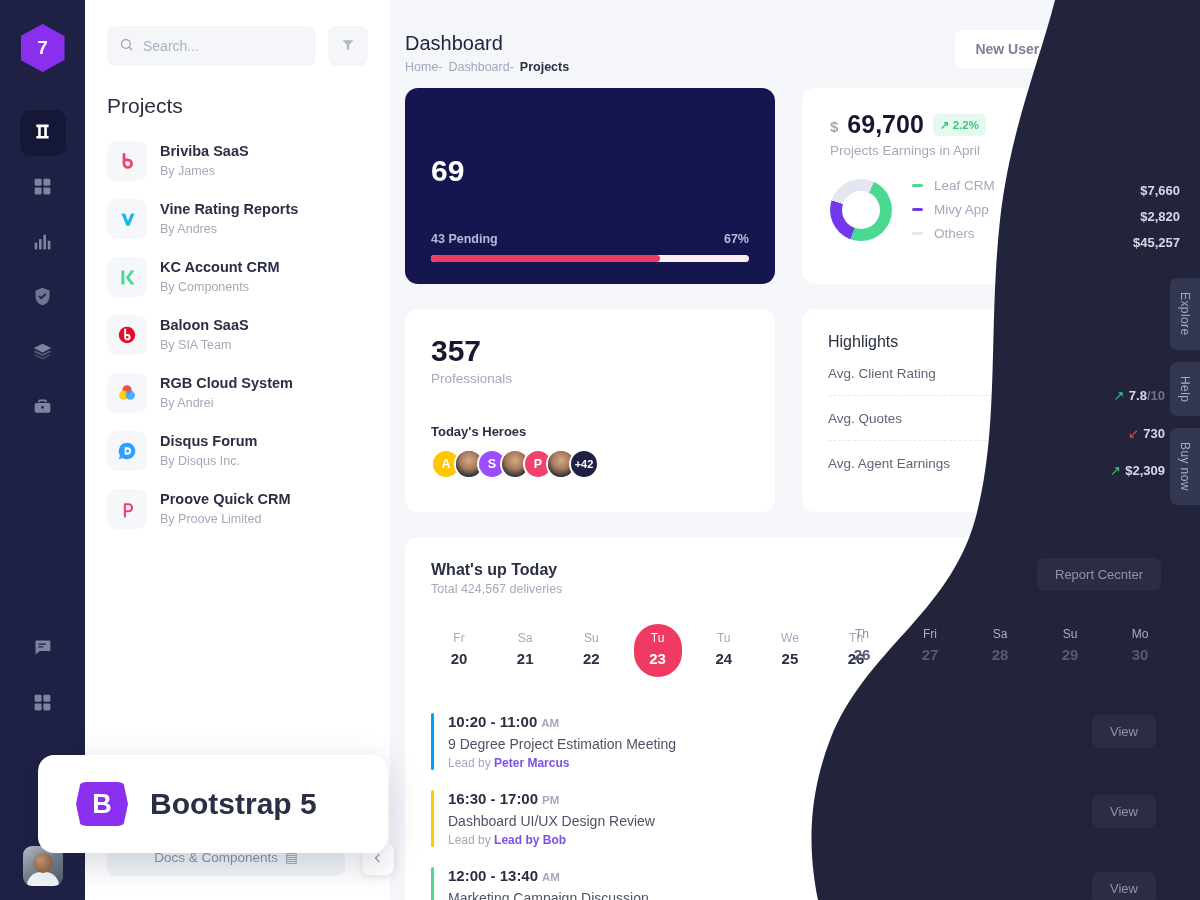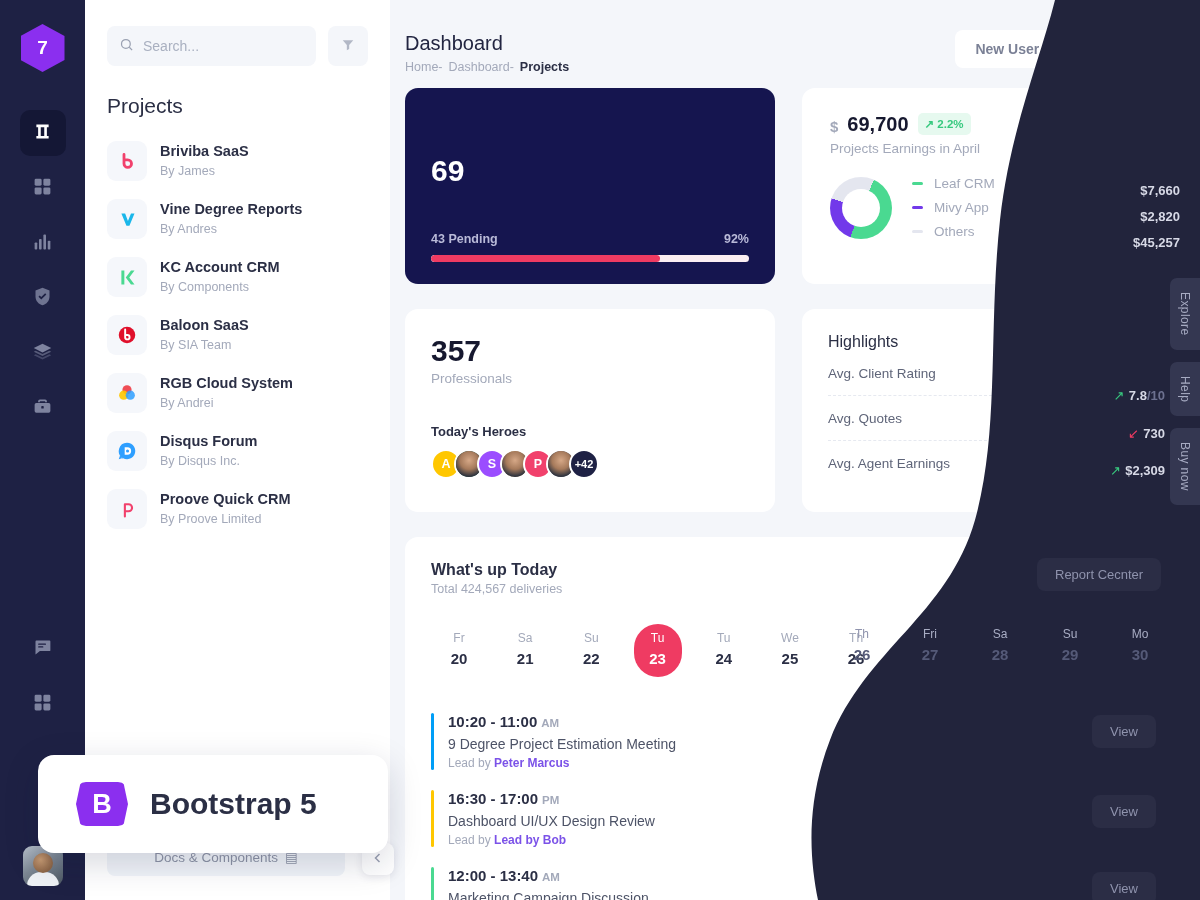--- a/index.html
+++ b/index.html
@@ -142,21 +142,21 @@
   }
   .big-num { font-size: 30px; font-weight: bold; color: #fff; line-height: 1.1; margin-top: 40px; }
   .sub-lbl { font-size: 13.5px; color: #9a9cc4; margin-top: 4px; }
   .prog-row { display: flex; justify-content: space-between; font-size: 12.5px; color: #b9bad8; font-weight: bold; margin-bottom: 9px; }
   .prog-track { height: 7px; border-radius: 4px; background: #fbeef2; overflow: hidden; }
   .prog-fill { height: 100%; border-radius: 4px; background: #ef3b62; }
 
   .card-earn { height: 196px; padding: 24px 24px 20px 28px; }
   .earn-top { display: flex; align-items: center; gap: 9px; }
   .dollar { font-size: 15px; color: #a3a9ba; font-weight: bold; align-self: flex-start; margin-top: 6px; }
-  .earn-num { font-size: 20px; font-weight: bold; color: #16182f; line-height: 1; }
+  .earn-num { font-size: 25px; font-weight: bold; color: #16182f; line-height: 1; }
   .pill { background: #e6f9ef; color: #38c97f; font-size: 11.5px; font-weight: bold; padding: 4px 7px; border-radius: 5px; }
   .earn-sub { font-size: 13.5px; color: #a3a9ba; margin-top: 6px; }
   .earn-body { display: flex; align-items: center; gap: 20px; margin-top: 20px; }
   .donut { width: 62px; height: 62px; border-radius: 50%; flex: none; position: relative; }
   .donut::after { content:""; position:absolute; inset:12px; border-radius:50%; background:#fff; }
   .legend { flex: 1; display: flex; flex-direction: column; gap: 9px; }
   .leg-row { display: flex; align-items: center; font-size: 13.5px; }
   .dash { width: 11px; height: 3px; border-radius: 2px; margin-right: 11px; flex: none; }
   .leg-name { color: #a3a9ba; flex: 1; }
   .leg-val { color: #2b2f45; font-weight: bold; font-size: 13px; }
@@ -394,21 +394,21 @@
           <div class="proj-by">By James</div>
         </div>
       </div>
       <div class="proj-item">
         <div class="proj-ico">
           <svg viewBox="0 0 24 24" width="21" height="21">
               <path d="M5 5h4.3l3.2 8.6L16 5h4l-5.8 14h-3.4z" fill="#1ab7ea"></path>
             </svg>
         </div>
         <div>
-          <div class="proj-name">Vine Degree Reports</div>
+          <div class="proj-name">Vine Rating Reports</div>
           <div class="proj-by">By Andres</div>
         </div>
       </div>
       <div class="proj-item">
         <div class="proj-ico">
           <svg viewBox="0 0 24 24" width="21" height="21">
               <rect x="5" y="4" width="3.4" height="16" fill="#4ad991"></rect>
               <path d="M10 12 16 4h4l-6 8 6 8h-4z" fill="#4ad991"></path>
             </svg>
         </div>
@@ -502,21 +502,21 @@
     <div class="grid">
       <div class="col col-a">
 
         <div class="card-dark">
           <div>
             <div class="big-num">69</div>
           </div>
           <div>
             <div class="prog-row">
               <span>43 Pending</span>
-              <span>92%</span>
+              <span>67%</span>
             </div>
             <div class="prog-track">
               <div class="prog-fill" id="progFill" style="width: 72%;"></div>
             </div>
           </div>
         </div>
 
         <div class="card card-pro">
           <div class="pro-num">357</div>
           <div class="sub-lbl" style="color:#a3a9ba">Professionals</div>

